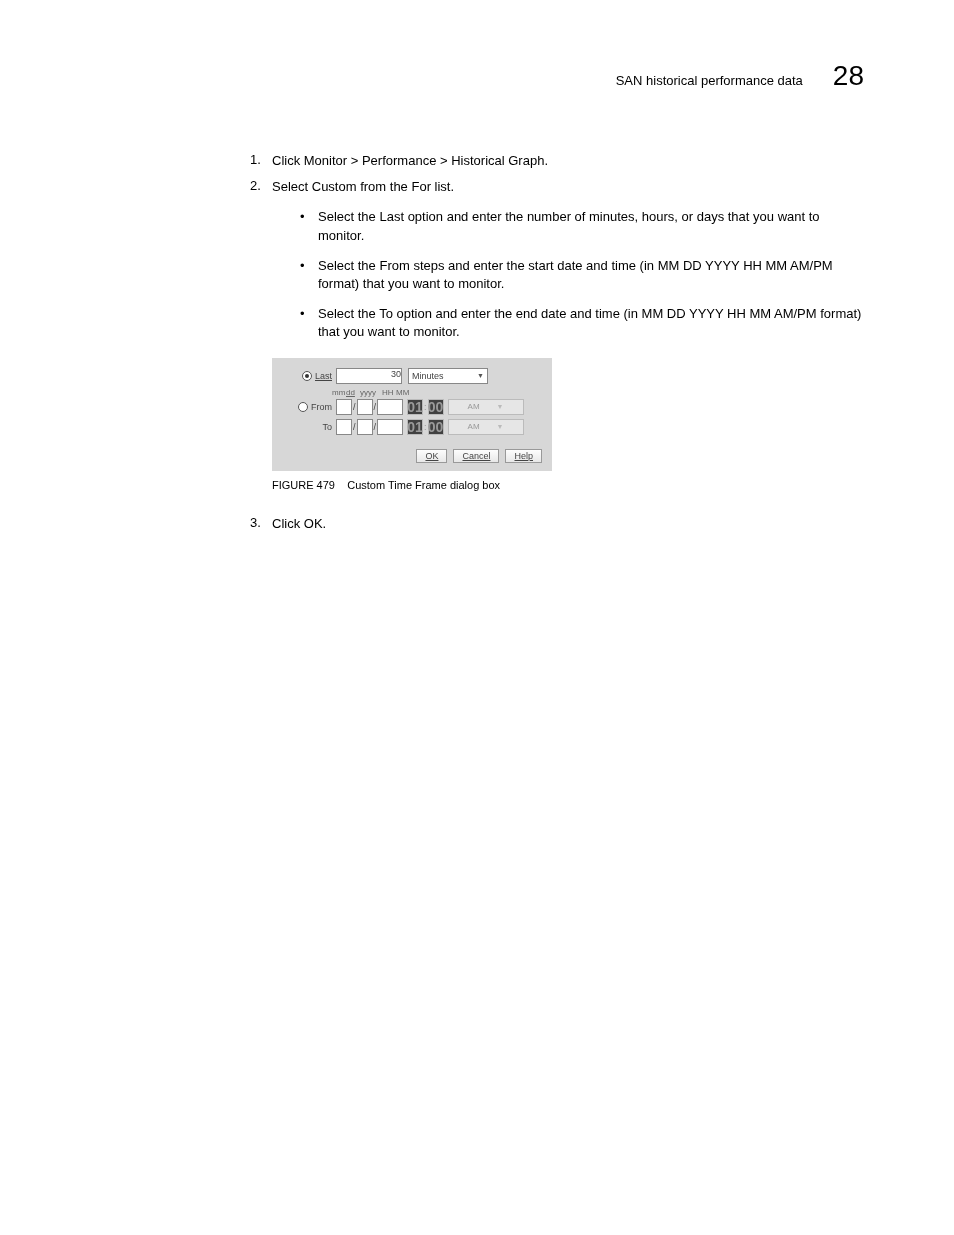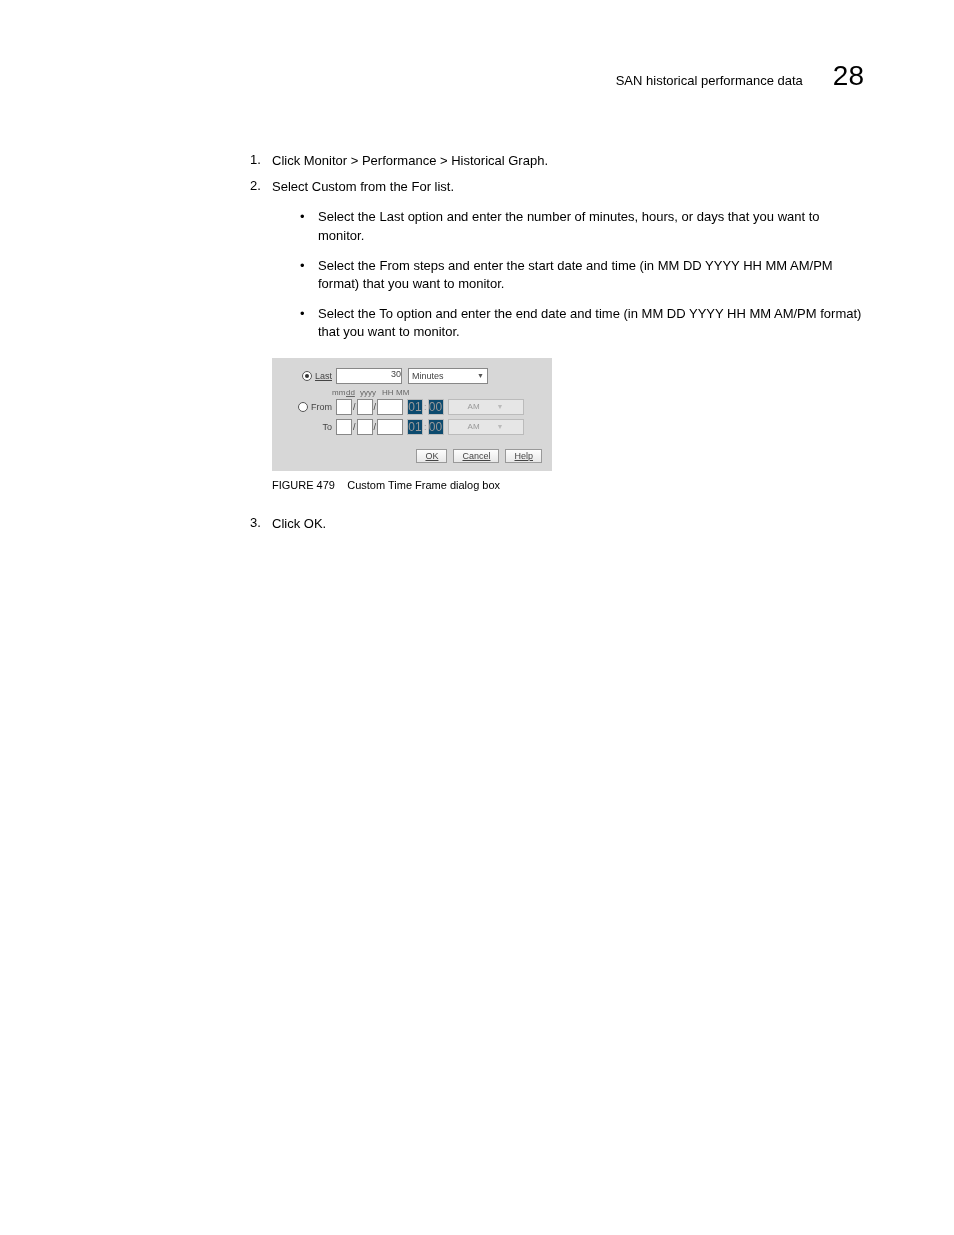--- a/index.html
+++ b/index.html
@@ -109,27 +109,28 @@
   }
   .underline { text-decoration: underline; }
   .input-sm {
     border: 1px solid #888;
     background: #fff;
     height: 14px;
     display: inline-block;
   }
   .input-disabled {
     border: 1px solid #bbb;
-    background: #0c4a6e;
+    background: #404040;
     color: #999;
     height: 14px;
     display: inline-flex;
     align-items: center;
     justify-content: center;
-    font-size: 12px;
+    font-size: 14px;
+    font-weight: bold;
   }
   .select {
     border: 1px solid #888;
     background: #fff;
     height: 14px;
     width: 72px;
     display: inline-flex;
     align-items: center;
     justify-content: space-between;
     padding: 0 3px;

